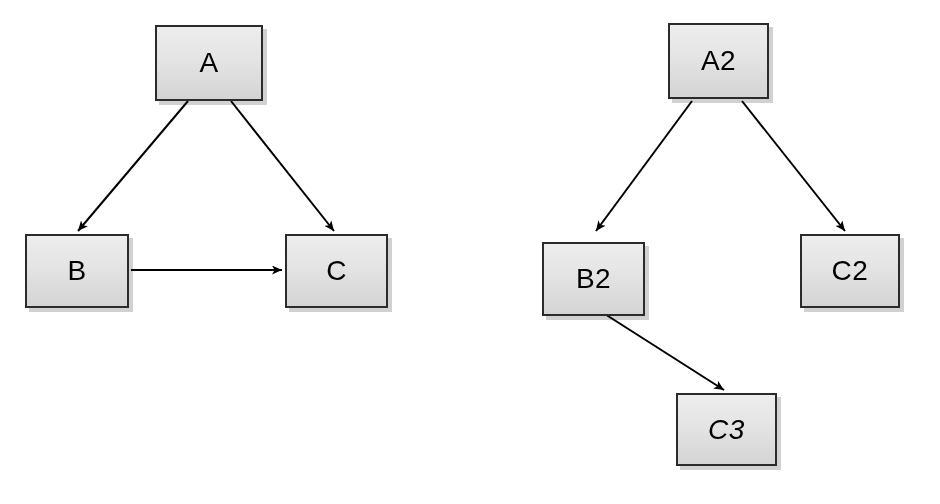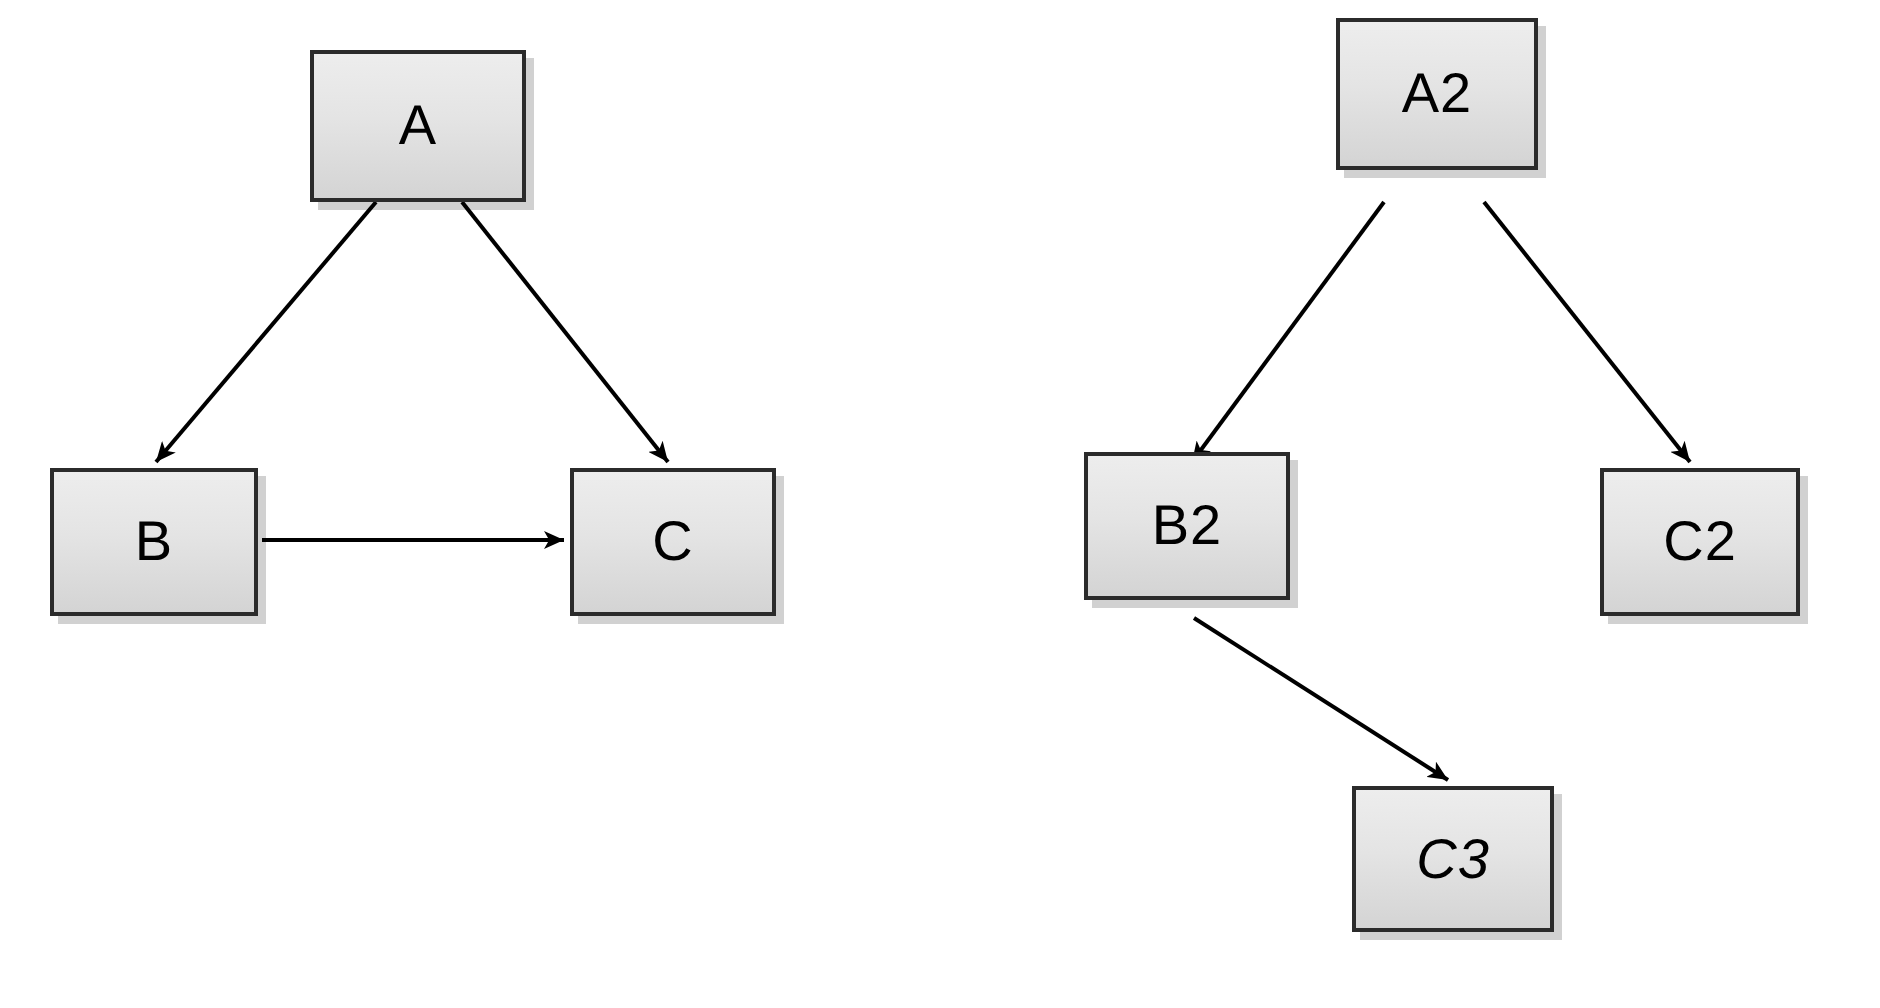--- a/index.html
+++ b/index.html
@@ -66,24 +66,24 @@
   <div id="nodes-group">
       <div class="node" style="left: 155px; top: 25px; width: 108px; height: 76px;">
         <span class="node-label">A</span>
       </div>
       <div class="node" style="left: 25px; top: 234px; width: 104px; height: 74px;">
         <span class="node-label">B</span>
       </div>
       <div class="node" style="left: 285px; top: 234px; width: 103px; height: 74px;">
         <span class="node-label">C</span>
       </div>
-      <div class="node" style="left: 668px; top: 9px; width: 101px; height: 76px;">
+      <div class="node" style="left: 668px; top: 23px; width: 101px; height: 76px;">
         <span class="node-label">A2</span>
       </div>
-      <div class="node" style="left: 542px; top: 226px; width: 103px; height: 74px;">
+      <div class="node" style="left: 542px; top: 242px; width: 103px; height: 74px;">
         <span class="node-label">B2</span>
       </div>
       <div class="node" style="left: 800px; top: 234px; width: 100px; height: 74px;">
         <span class="node-label">C2</span>
       </div>
       <div class="node" style="left: 676px; top: 393px; width: 101px; height: 73px; font-style: italic;">
         <span class="node-label">C3</span>
       </div>
     </div>
 </div>

